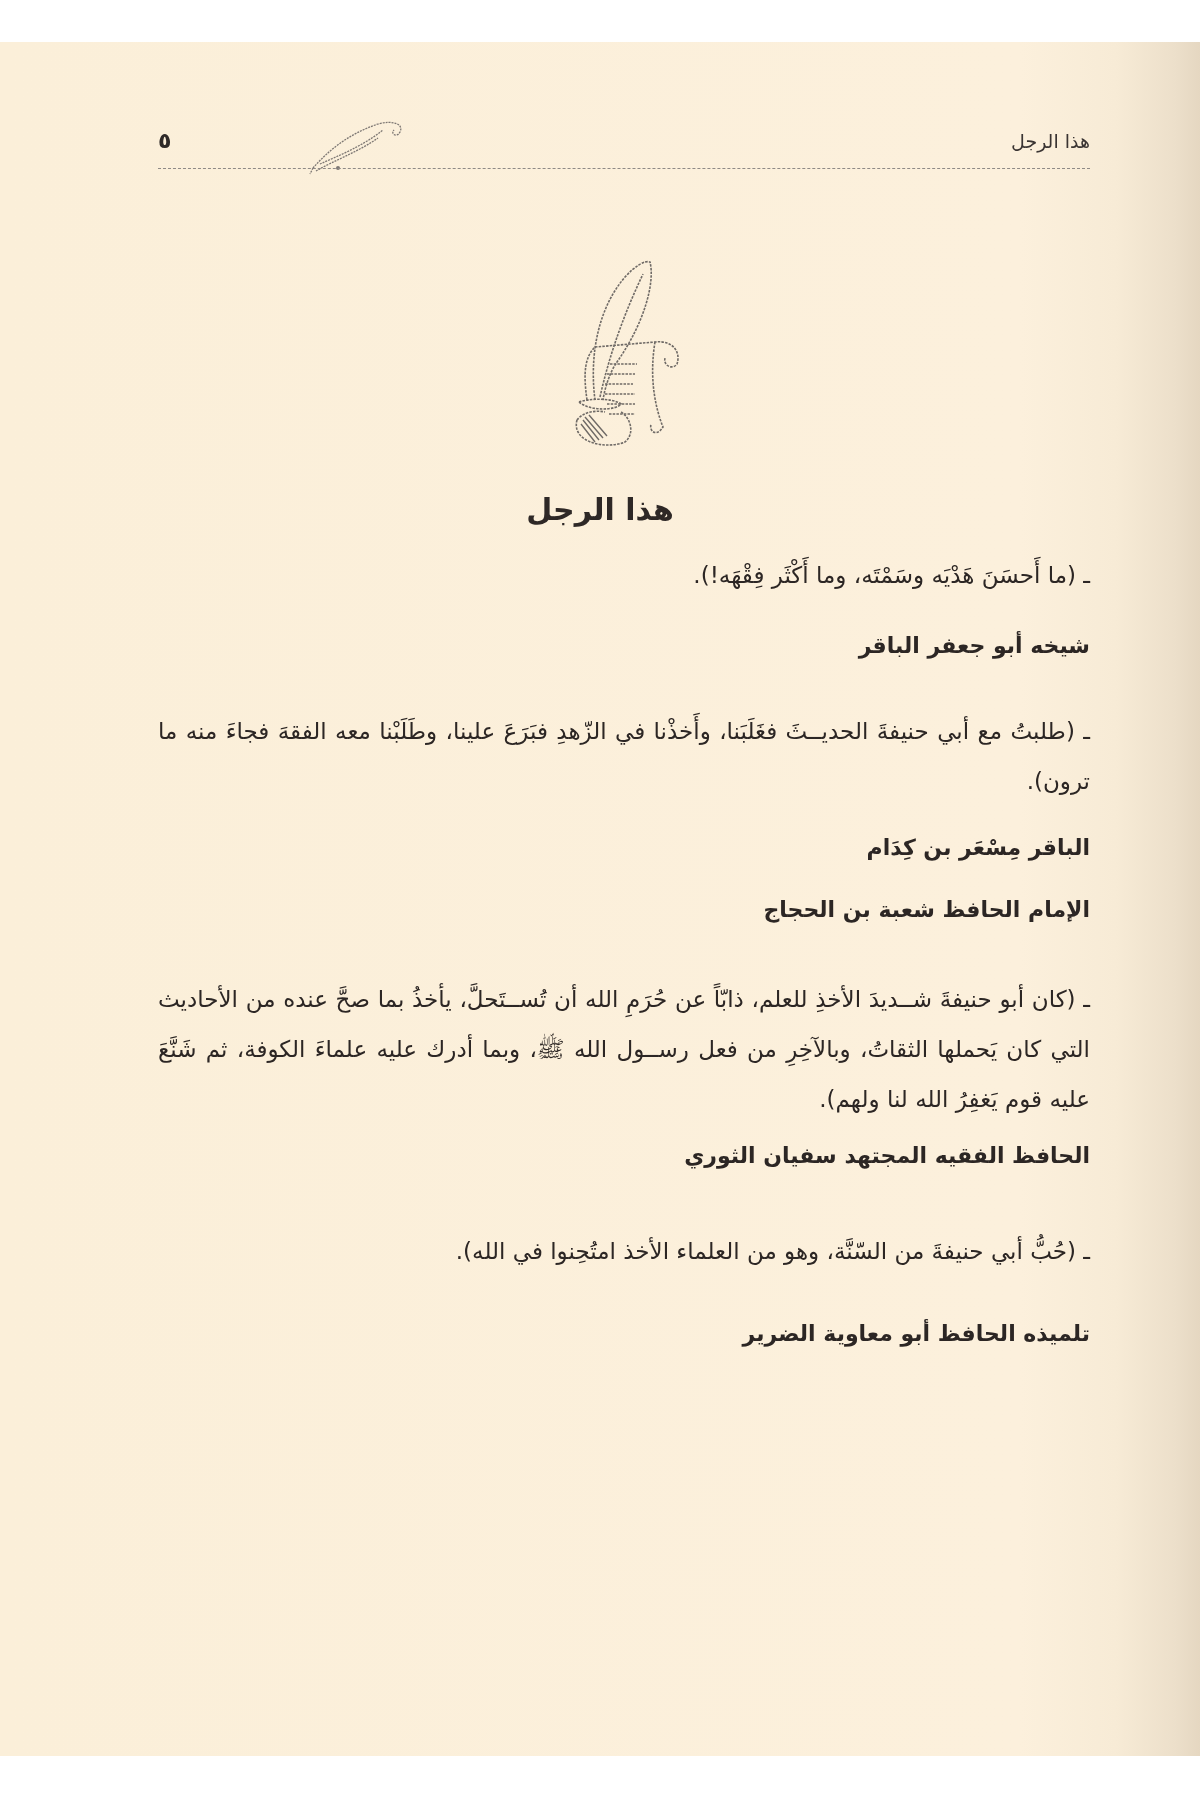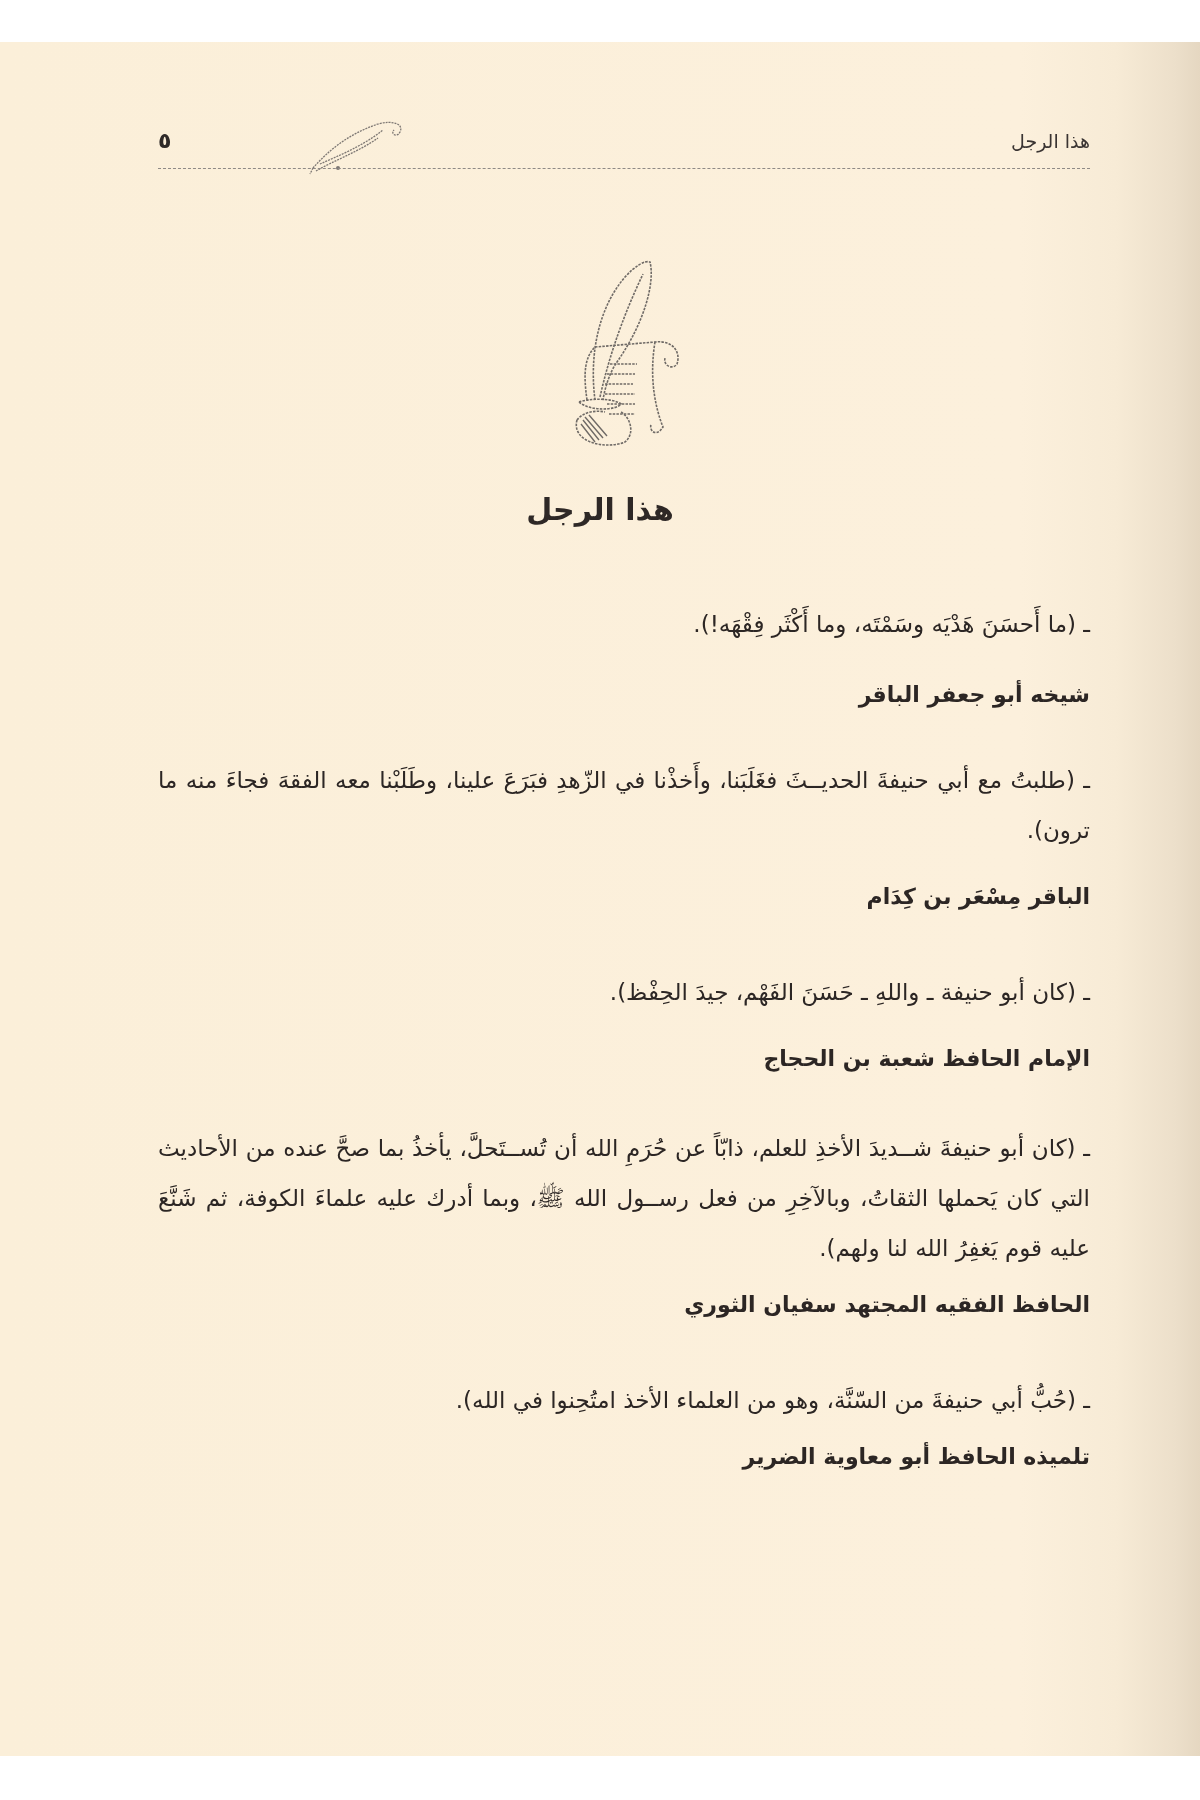--- a/index.html
+++ b/index.html
@@ -59,21 +59,21 @@
       text-align: center;
       font-family: "DejaVu Sans", sans-serif;
       font-weight: bold;
       font-size: 30px;
       color: #2e2826;
       direction: rtl;
     }
     .content {
       position: absolute;
       left: 158px; width: 932px;
-      top: 557px;
+      top: 508px;
       direction: rtl;
       color: #2c2624;
       font-family: "DejaVu Sans", sans-serif;
     }
     .quote {
       font-size: 23px;
       line-height: 50px;
       text-align: justify;
       text-align-last: right;
       margin: 0;
@@ -87,21 +87,21 @@
     }
     .q1 { margin-top: 0; }
     .a1 { margin-top: 26px; }
     .q2 { margin-top: 40px; }
     .a2 { margin-top: 22px; }
     .q3 { margin-top: 50px; }
     .a3 { margin-top: 22px; }
     .q4 { margin-top: 44px; }
     .a4 { margin-top: 12px; margin-left: 32px; }
     .q5 { margin-top: 50px; }
-    .a5 { margin-top: 12px; }
+    .a5 { margin-top: 38px; }
   </style>
 </head>
 <body>
 
 <div class="page">
 
   <div class="running-head">
     <span class="running-title">هذا الرجل</span>
     <span class="page-number">٥</span>
     <svg class="quill-small" viewBox="0 0 100 60">
@@ -137,21 +137,20 @@
 
   <div class="chapter-title">هذا الرجل</div>
 
   <div class="content">
     <p class="quote q1">ـ (ما أَحسَنَ هَدْيَه وسَمْتَه، وما أَكْثَر فِقْهَه!).</p>
     <p class="attribution a1">شيخه أبو جعفر الباقر</p>
 
     <p class="quote q2">ـ (طلبتُ مع أبي حنيفةَ الحديــثَ فغَلَبَنا، وأَخذْنا في الزّهدِ فبَرَعَ علينا، وطَلَبْنا معه الفقهَ فجاءَ منه ما ترون).</p>
     <p class="attribution a2">الباقر مِسْعَر بن كِدَام</p>
 
-    <p class="quote q3">ـ (كان أبو حنيفة ـ واللهِ ـ حَسَنَ الفَهْم، جيدَ الحِفْظ).</p>
     <p class="attribution a3">الإمام الحافظ شعبة بن الحجاج</p>
 
     <p class="quote q4">ـ (كان أبو حنيفةَ شــديدَ الأخذِ للعلم، ذابّاً عن حُرَمِ الله أن تُســتَحلَّ، يأخذُ بما صحَّ عنده من الأحاديث التي كان يَحملها الثقاتُ، وبالآخِرِ من فعل رســول الله ﷺ، وبما أدرك عليه علماءَ الكوفة، ثم شَنَّعَ عليه قوم يَغفِرُ الله لنا ولهم).</p>
     <p class="attribution a4">الحافظ الفقيه المجتهد سفيان الثوري</p>
 
     <p class="quote q5">ـ (حُبُّ أبي حنيفةَ من السّنَّة، وهو من العلماء الأخذ امتُحِنوا في الله).</p>
     <p class="attribution a5">تلميذه الحافظ أبو معاوية الضرير</p>
   </div>
 
 </div>

